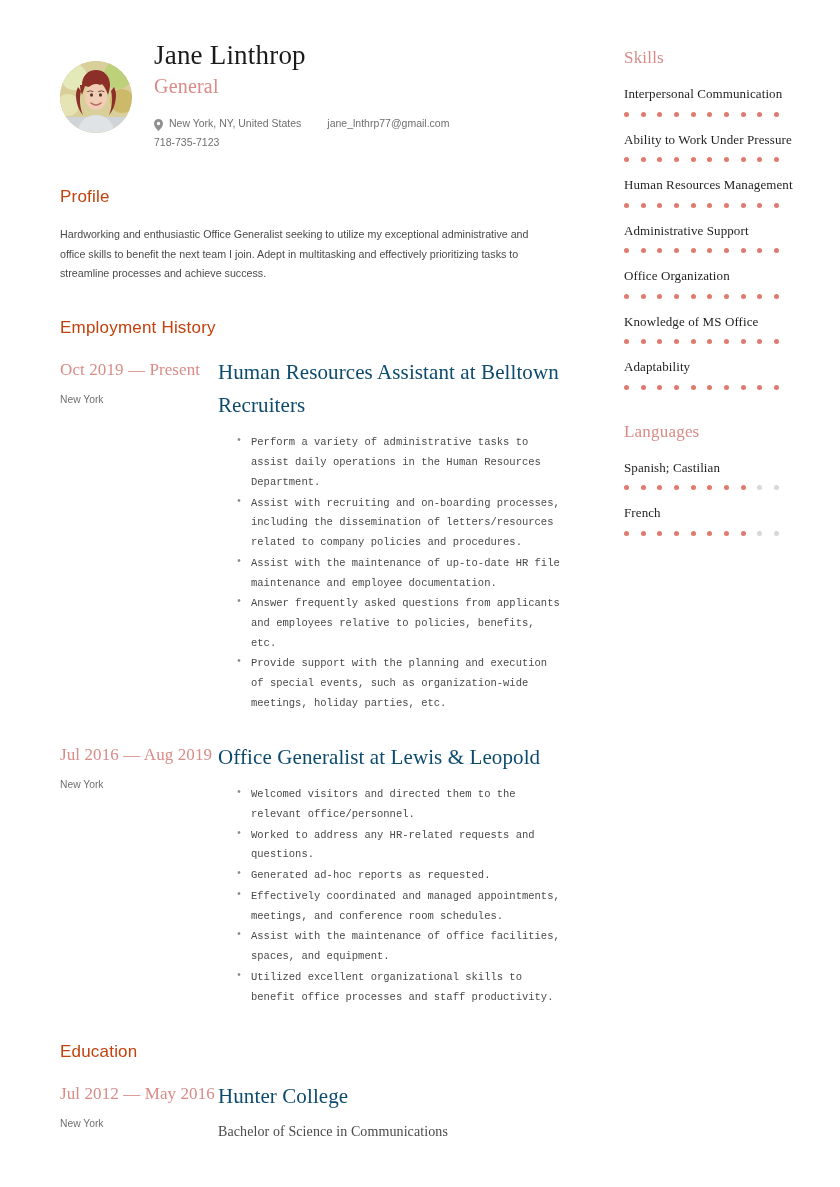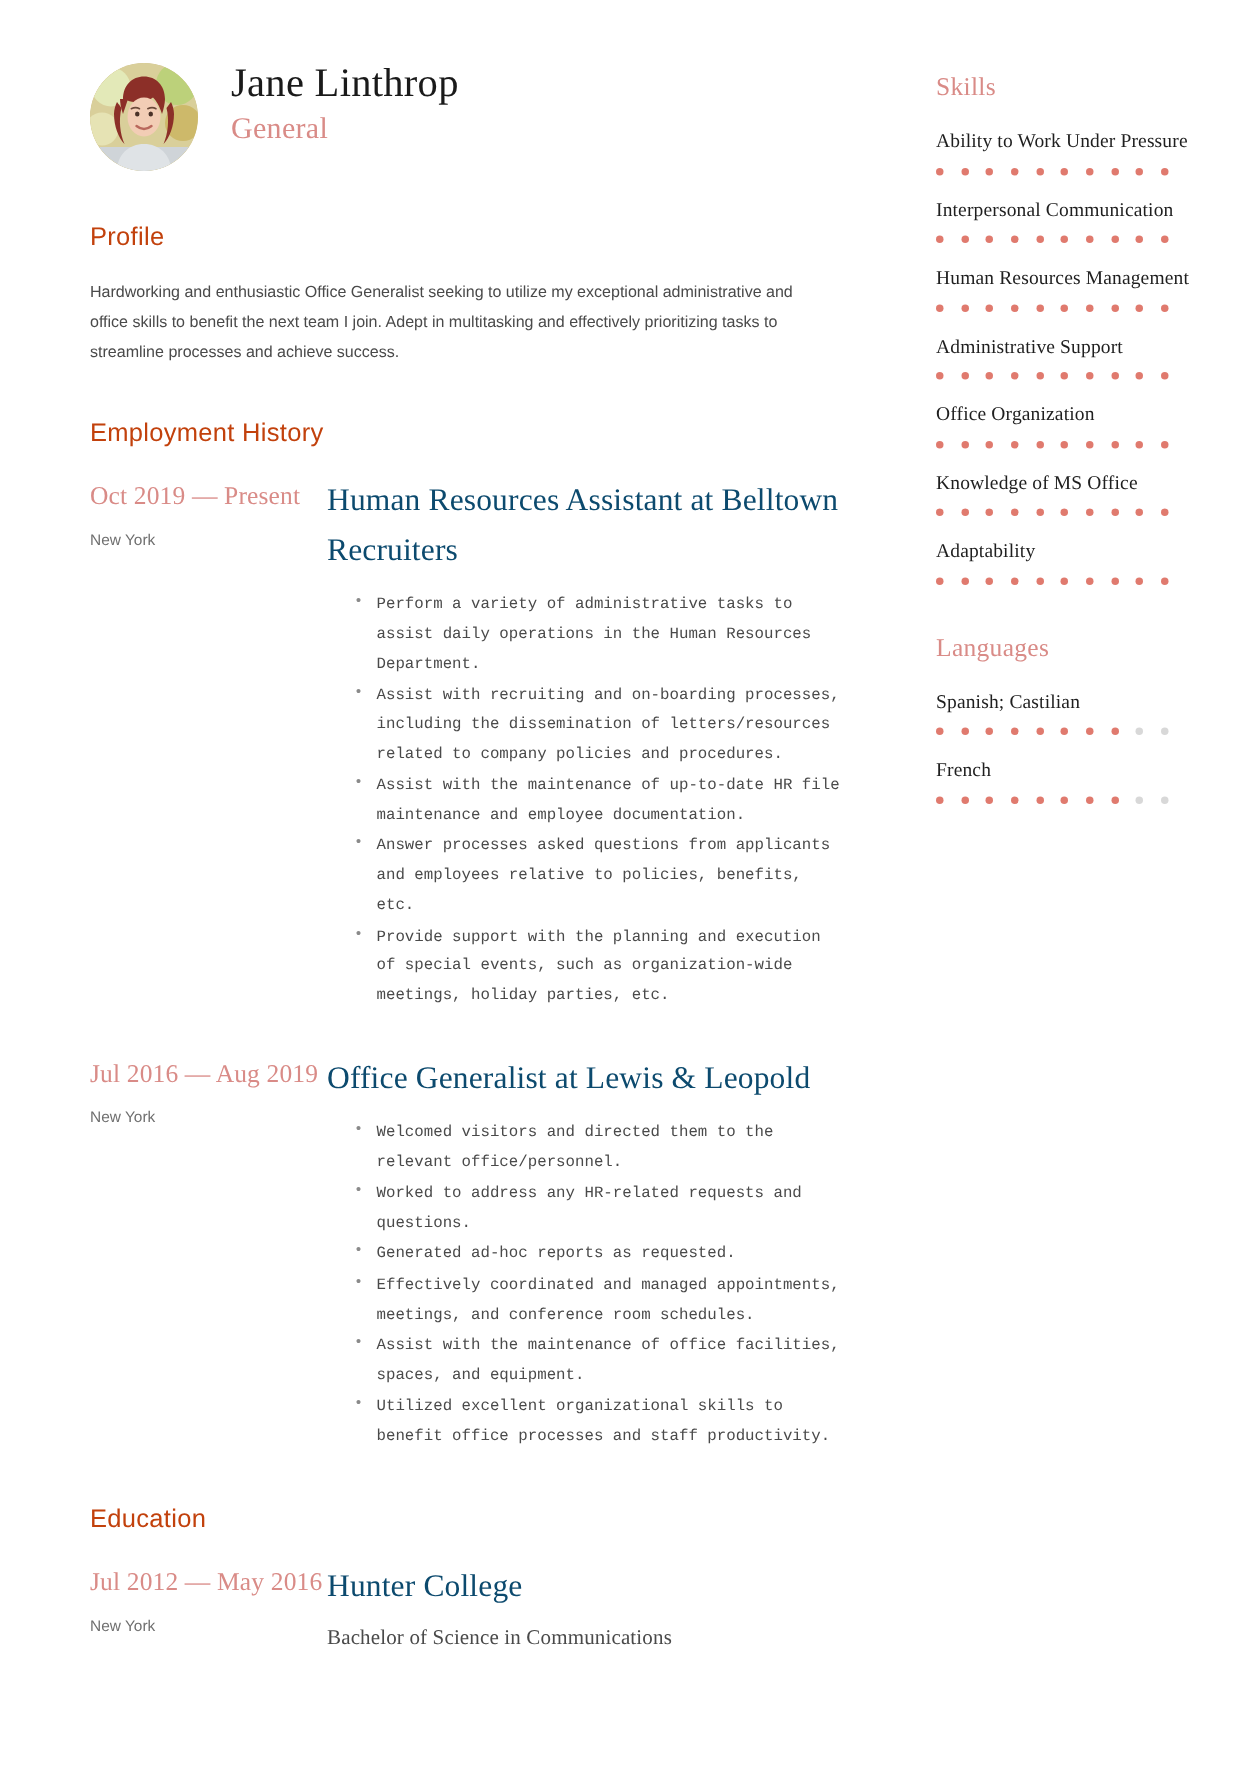--- a/index.html
+++ b/index.html
@@ -31,21 +31,21 @@
   .side-col {
     width: 212px;
     flex: 0 0 212px;
     margin-left: 44px;
     padding-top: 18px;
   }
 
   
   .header {
     display: flex;
-    align-items: flex-start;
+    align-items: center;
     gap: 22px;
     padding-top: 8px;
   }
   .avatar {
     width: 72px;
     height: 72px;
     flex: 0 0 72px;
     border-radius: 50%;
     overflow: hidden;
     position: relative;
@@ -246,20 +246,33 @@
             <path d="M31 42q5 4 10 0" stroke="#b9685c" stroke-width="1.6" fill="none" stroke-linecap="round"></path>
             <path d="M27.5 30.5q3-1.5 5.5 0M38.5 30.5q3-1.5 5.5 0" stroke="#6b4a3a" stroke-width="1" fill="none" stroke-linecap="round"></path>
           </g>
         </svg>
       </div>
 
       <div class="header-text">
         <div class="name">Jane Linthrop</div>
         <div class="job-title">General</div>
 
+        <div class="contact-block">
+          <div class="contact-row-1">
+            <span class="pin-icon">
+              <svg width="9" height="12" viewBox="0 0 9 12" xmlns="http://www.w3.org/2000/svg">
+                <path d="M4.5 0C2 0 0 2 0 4.5 0 8 4.5 12 4.5 12S9 8 9 4.5C9 2 7 0 4.5 0zm0 6.2A1.7 1.7 0 1 1 4.5 2.8a1.7 1.7 0 0 1 0 3.4z" fill="#8f8f8f"></path>
+              </svg>
+            </span>
+            <span>New York, NY, United States</span>
+            <span class="contact-sep"></span>
+            <span>jane_lnthrp77@gmail.com</span>
+          </div>
+          <span class="contact-phone">718-735-7123</span>
+        </div>
       </div>
     </div>
 
     <div class="section">
       <div class="section-title">Profile</div>
       <div class="profile-text">Hardworking and enthusiastic Office Generalist seeking to utilize my exceptional administrative and office skills to benefit the next team I join. Adept in multitasking and effectively prioritizing tasks to streamline processes and achieve success.</div>
     </div>
 
     <div class="section">
       <div class="section-title">Employment History</div>
@@ -268,21 +281,21 @@
         <div class="entry-meta">
           <div class="entry-date">Oct 2019 — Present</div>
           <div class="entry-location">New York</div>
         </div>
         <div class="entry-body">
           <div class="entry-heading">Human Resources Assistant at Belltown Recruiters</div>
           <ul class="bullets">
             <li>Perform a variety of administrative tasks to assist daily operations in the Human Resources Department.</li>
             <li>Assist with recruiting and on-boarding processes, including the dissemination of letters/resources related to company policies and procedures.</li>
             <li>Assist with the maintenance of up-to-date HR file maintenance and employee documentation.</li>
-            <li>Answer processes asked questions from applicants and employees relative to policies, benefits, etc.</li>
+            <li>Answer frequently asked questions from applicants and employees relative to policies, benefits, etc.</li>
             <li>Provide support with the planning and execution of special events, such as organization-wide meetings, holiday parties, etc.</li>
           </ul>
         </div>
       </div>
 
       <div class="entry">
         <div class="entry-meta">
           <div class="entry-date">Jul 2016 — Aug 2019</div>
           <div class="entry-location">New York</div>
         </div>
@@ -316,36 +329,36 @@
     </div>
 
   </div>
 
   <div class="side-col">
 
     <div class="side-group">
       <div class="side-title">Skills</div>
       <div>
           <div class="rated-item">
+            <div class="rated-label">Interpersonal Communication</div>
+            <div class="dots">
+              <span class="dot"></span>
+              <span class="dot"></span>
+              <span class="dot"></span>
+              <span class="dot"></span>
+              <span class="dot"></span>
+              <span class="dot"></span>
+              <span class="dot"></span>
+              <span class="dot"></span>
+              <span class="dot"></span>
+              <span class="dot"></span>
+            </div>
+          </div>
+          <div class="rated-item">
             <div class="rated-label">Ability to Work Under Pressure</div>
-            <div class="dots">
-              <span class="dot"></span>
-              <span class="dot"></span>
-              <span class="dot"></span>
-              <span class="dot"></span>
-              <span class="dot"></span>
-              <span class="dot"></span>
-              <span class="dot"></span>
-              <span class="dot"></span>
-              <span class="dot"></span>
-              <span class="dot"></span>
-            </div>
-          </div>
-          <div class="rated-item">
-            <div class="rated-label">Interpersonal Communication</div>
             <div class="dots">
               <span class="dot"></span>
               <span class="dot"></span>
               <span class="dot"></span>
               <span class="dot"></span>
               <span class="dot"></span>
               <span class="dot"></span>
               <span class="dot"></span>
               <span class="dot"></span>
               <span class="dot"></span>

